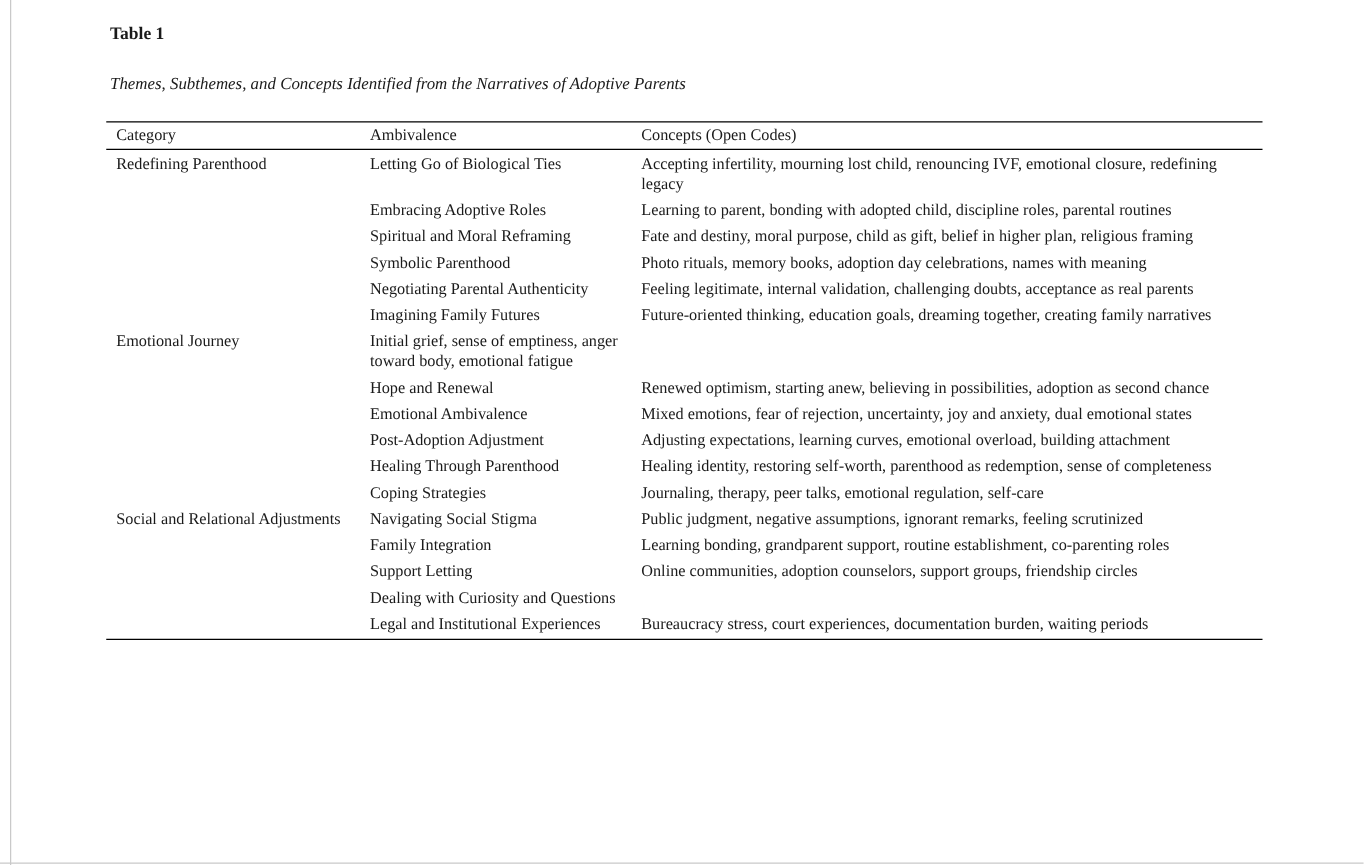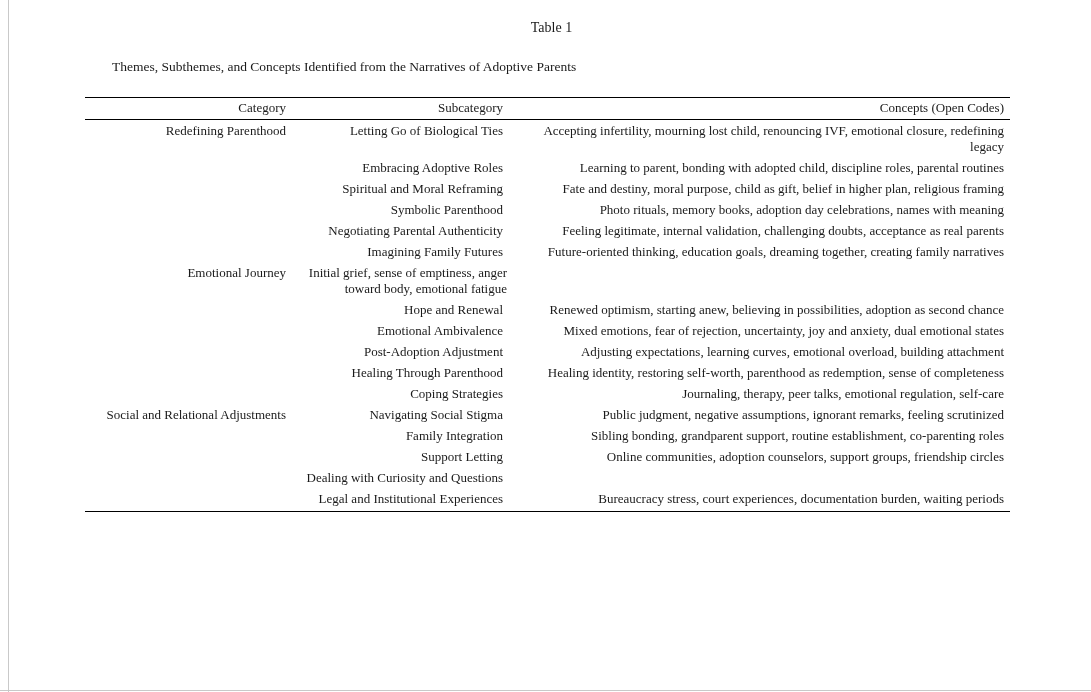--- a/index.html
+++ b/index.html
@@ -37,30 +37,29 @@
   .content {
     position: absolute;
     left: 85px;
     top: 0;
     width: 930px;
   }
   .table-label {
     margin-top: 19px;
     padding-left: 3px;
     font-size: 14px;
-    font-weight: normal;
+    font-weight: bold;
     line-height: 18px;
-    text-align: center;
   }
   .table-title {
     margin-top: 21px;
     padding-left: 3px;
     font-size: 13.5px;
+    font-style: italic;
     line-height: 18px;
-    margin-left: 24px;
   }
   .apa-table {
     margin-top: 21px;
     width: 925px;
     border-top: 1.5px solid #000000;
     border-bottom: 1.5px solid #000000;
     font-size: 13px;
   }
   .thead {
     display: grid;
@@ -69,38 +68,38 @@
     padding: 2px 0 3px 0;
     line-height: 16px;
   }
   .trow {
     display: grid;
     grid-template-columns: 211px 217px 497px;
     padding: 2.5px 0;
     line-height: 16px;
   }
   .tbody { padding-bottom: 2px; }
-  .cell { padding-right: 10px; text-align: right; }
+  .cell { padding-right: 10px; }
   .col-cat { padding-left: 8px; padding-right: 10px; }
   .col-con { padding-right: 6px; }
 </style>
 </head>
 <body>
 
 <div class="page">
   <div class="page-edge-left"></div>
 
   <div class="content">
     <div class="table-label">Table 1</div>
     <div class="table-title">Themes, Subthemes, and Concepts Identified from the Narratives of Adoptive Parents</div>
 
     <div class="apa-table">
       <div class="thead">
         <div class="cell col-cat">Category</div>
-        <div class="cell col-sub">Subcategory</div>
+        <div class="cell col-sub">Ambivalence</div>
         <div class="cell col-con">Concepts (Open Codes)</div>
       </div>
       <div class="tbody" id="tbody">
   <div class="trow">
     <div class="cell col-cat">Redefining Parenthood</div>
     <div class="cell col-sub">Letting Go of Biological Ties</div>
     <div class="cell col-con">Accepting infertility, mourning lost child, renouncing IVF, emotional closure, redefining legacy</div>
   </div>
 
 
@@ -171,21 +170,21 @@
 
   <div class="trow">
     <div class="cell col-cat">Social and Relational Adjustments</div>
     <div class="cell col-sub">Navigating Social Stigma</div>
     <div class="cell col-con">Public judgment, negative assumptions, ignorant remarks, feeling scrutinized</div>
   </div>
 
   <div class="trow">
     <div class="cell col-cat"></div>
     <div class="cell col-sub">Family Integration</div>
-    <div class="cell col-con">Sibling bonding, grandparent support, routine establishment, co-parenting roles</div>
+    <div class="cell col-con">Learning bonding, grandparent support, routine establishment, co-parenting roles</div>
   </div>
 
   <div class="trow">
     <div class="cell col-cat"></div>
     <div class="cell col-sub">Support Letting</div>
     <div class="cell col-con">Online communities, adoption counselors, support groups, friendship circles</div>
   </div>
 
   <div class="trow">
     <div class="cell col-cat"></div>

